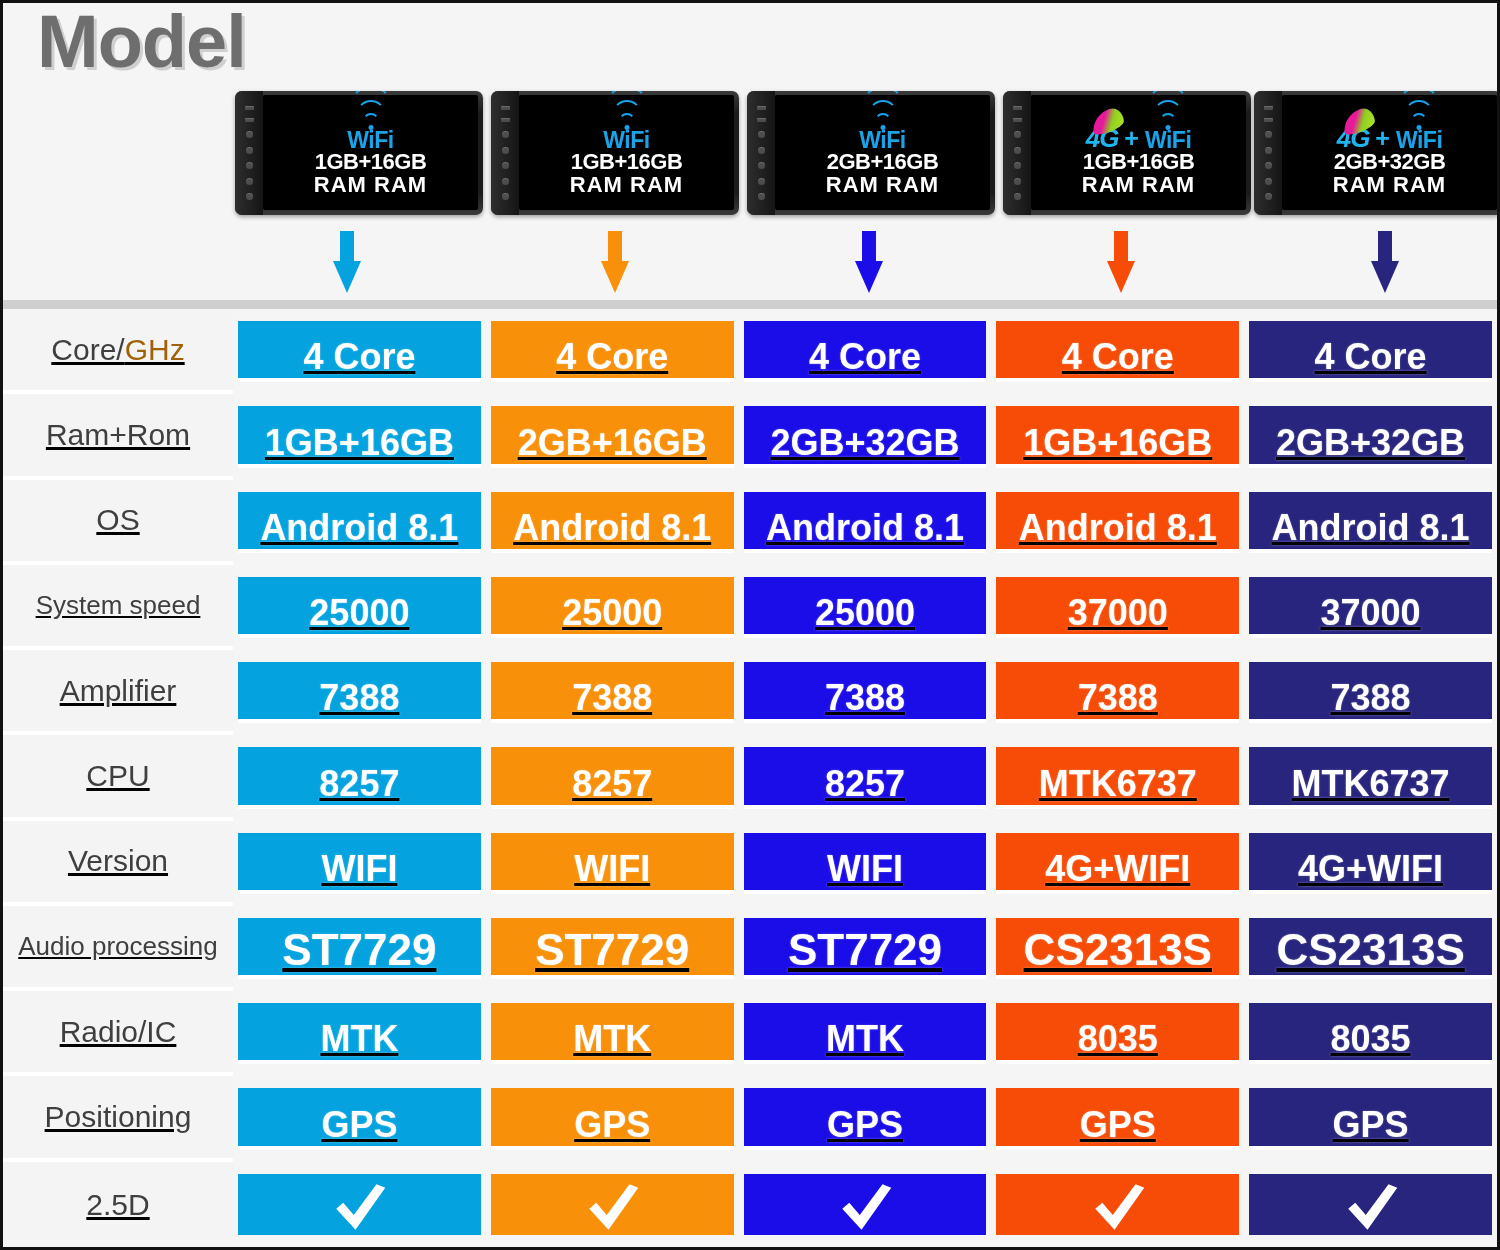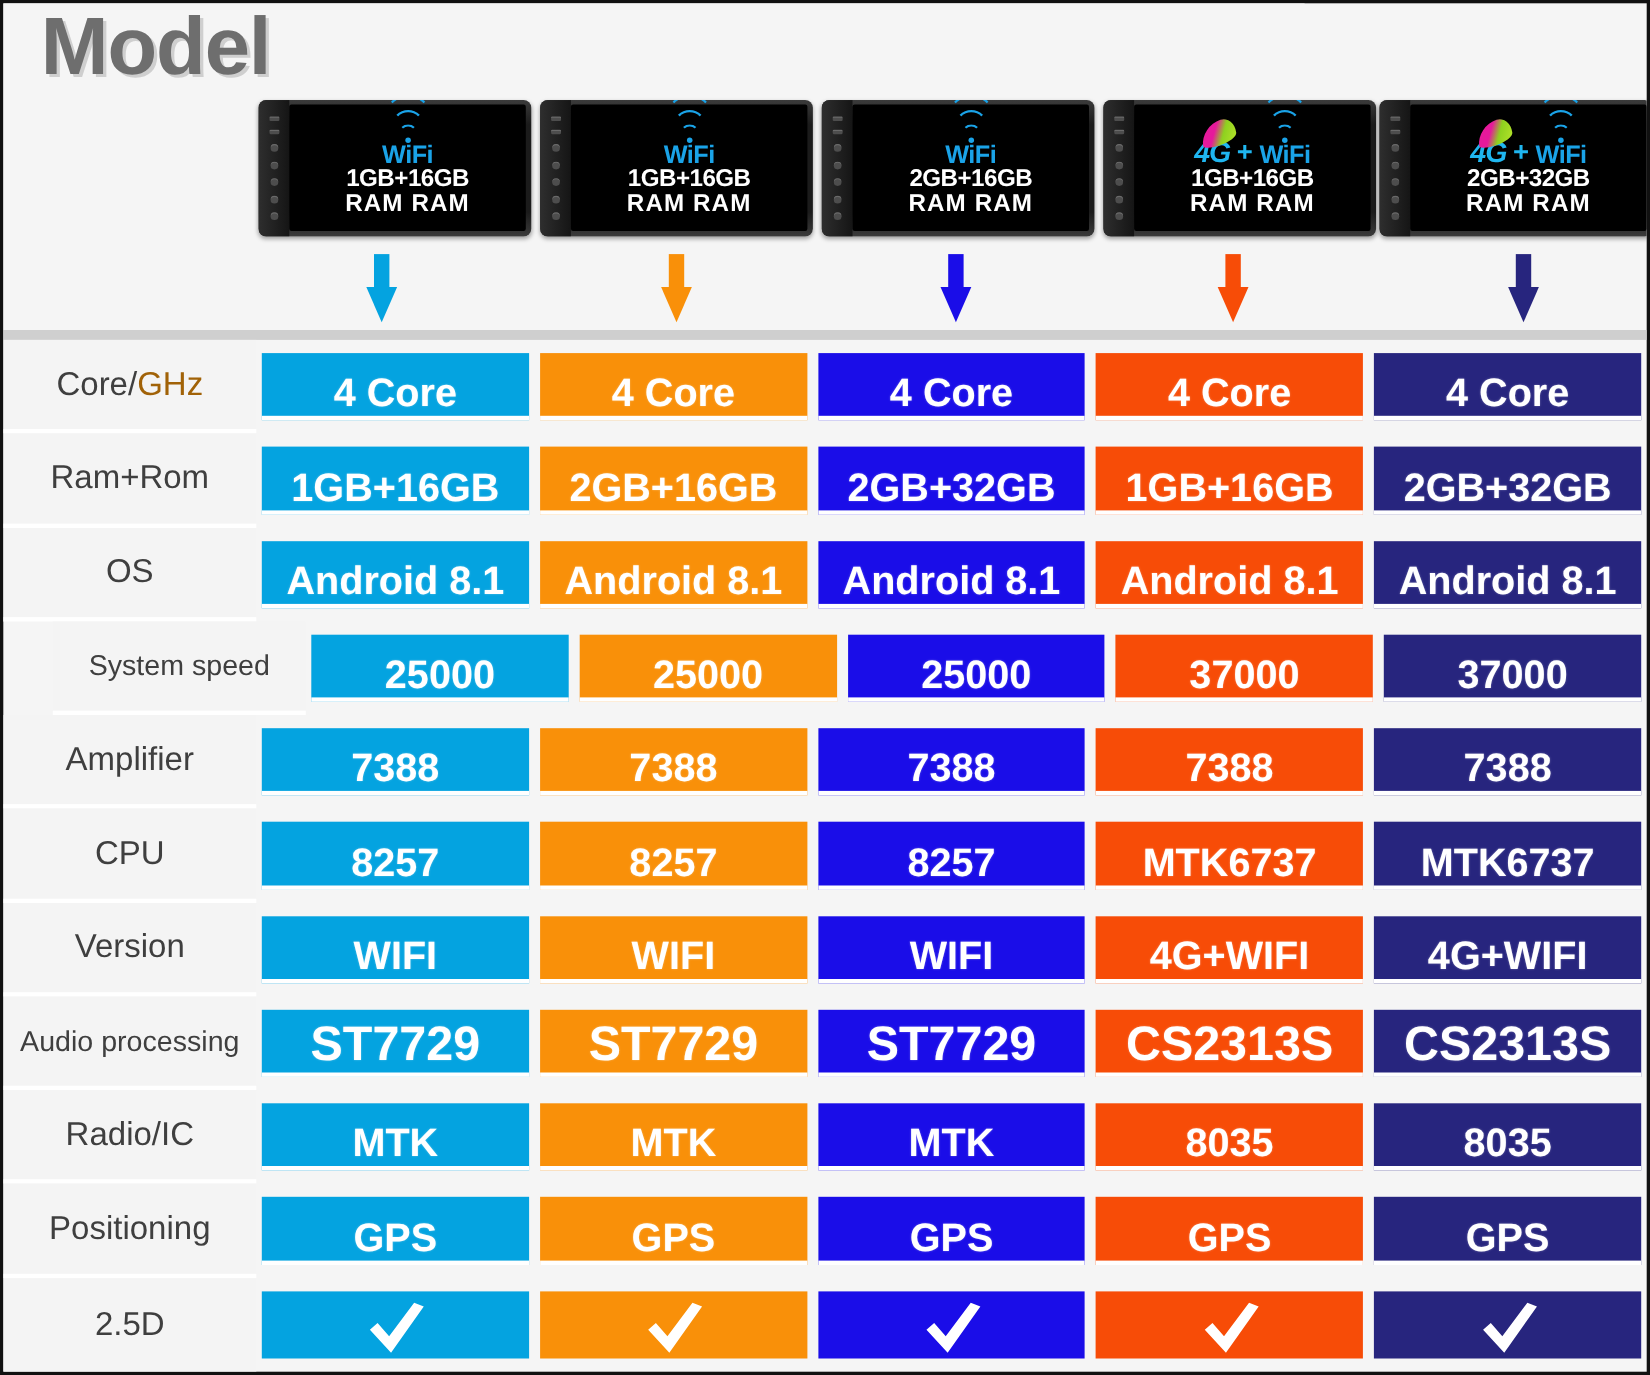--- a/index.html
+++ b/index.html
@@ -107,21 +107,21 @@
   }
 
   
   #divider{position:absolute;left:0;top:297px;width:1494px;height:9px;background:#cfcfcf;}
 
   
   #table{
     position:absolute;left:0;top:306px;width:1494px;height:938px;
     display:flex;flex-direction:column;
   }
-  .row{display:flex;width:100%;box-sizing:border-box;}
+  .row{display:flex;width:100%;box-sizing:border-box;text-decoration:underline;}
   .rowlabel{
     width:230px;flex:0 0 230px;
     background:#f4f4f4;
     display:flex;align-items:center;justify-content:center;
     text-align:center;color:#3f3f3f;
     font-size:30px;
     border-bottom:4px solid #ffffff;
     box-sizing:border-box;line-height:1.05;
     padding:0 4px;
   }
@@ -370,21 +370,21 @@
         <div class="cell c3">
           <span class="ctxt">Android 8.1</span>
         </div>
         <div class="cell c4">
           <span class="ctxt">Android 8.1</span>
         </div>
         <div class="cell c5">
           <span class="ctxt">Android 8.1</span>
         </div>
       </div>
-      <div class="row" style="flex: 1 1 0px; padding-left: 45px;">
+      <div class="row" style="flex: 1 1 0px;">
         <div class="rowlabel small">System speed</div>
         <div class="cell c1">
           <span class="ctxt">25000</span>
         </div>
         <div class="cell c2">
           <span class="ctxt">25000</span>
         </div>
         <div class="cell c3">
           <span class="ctxt">25000</span>
         </div>

